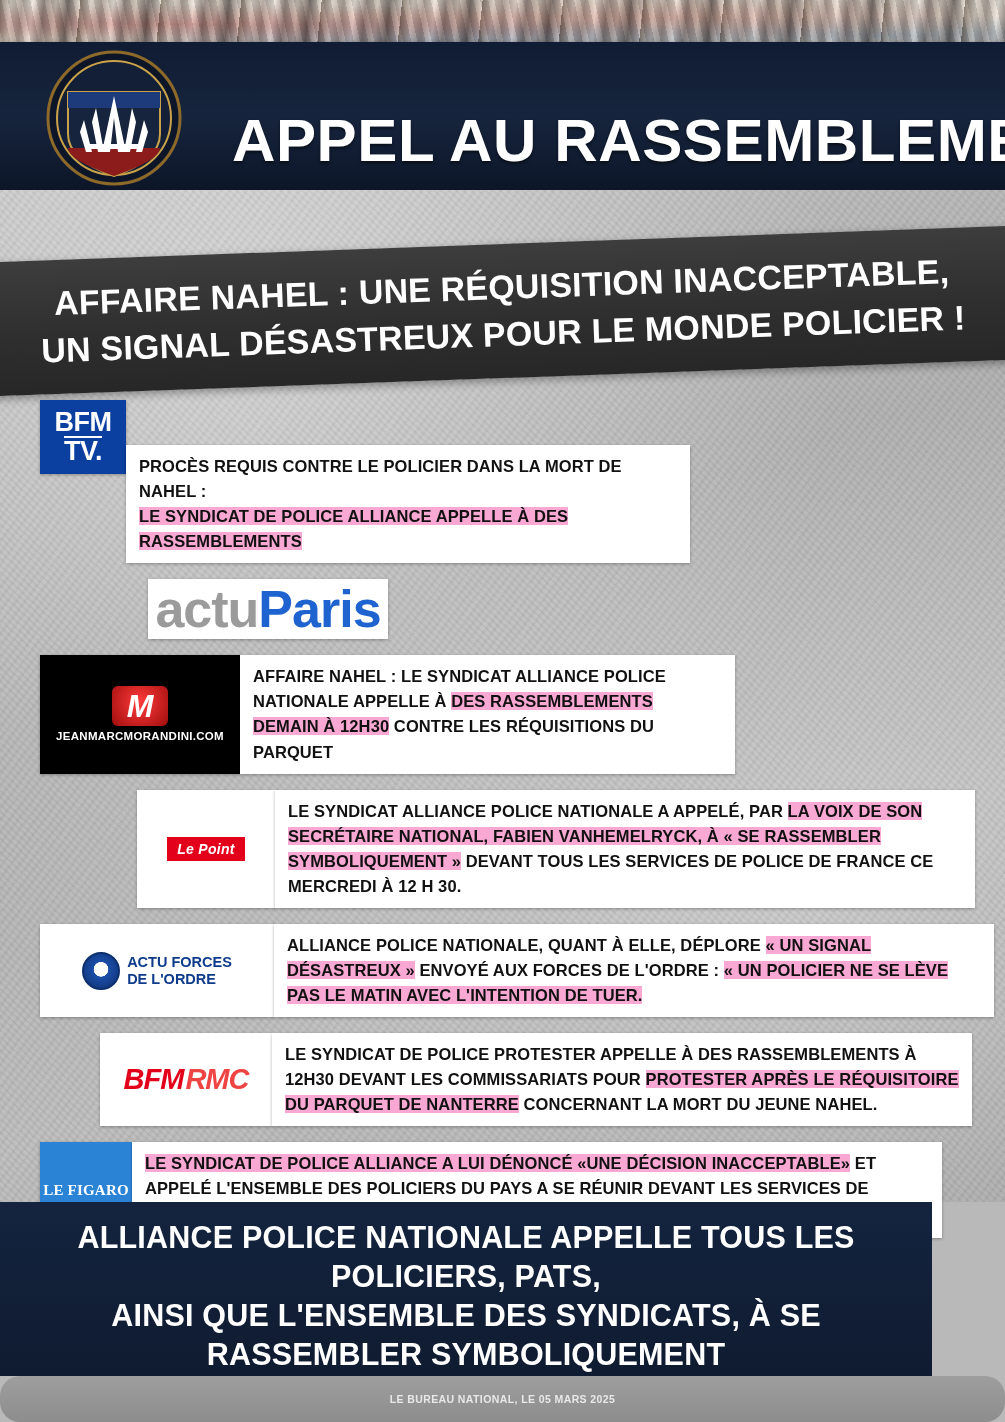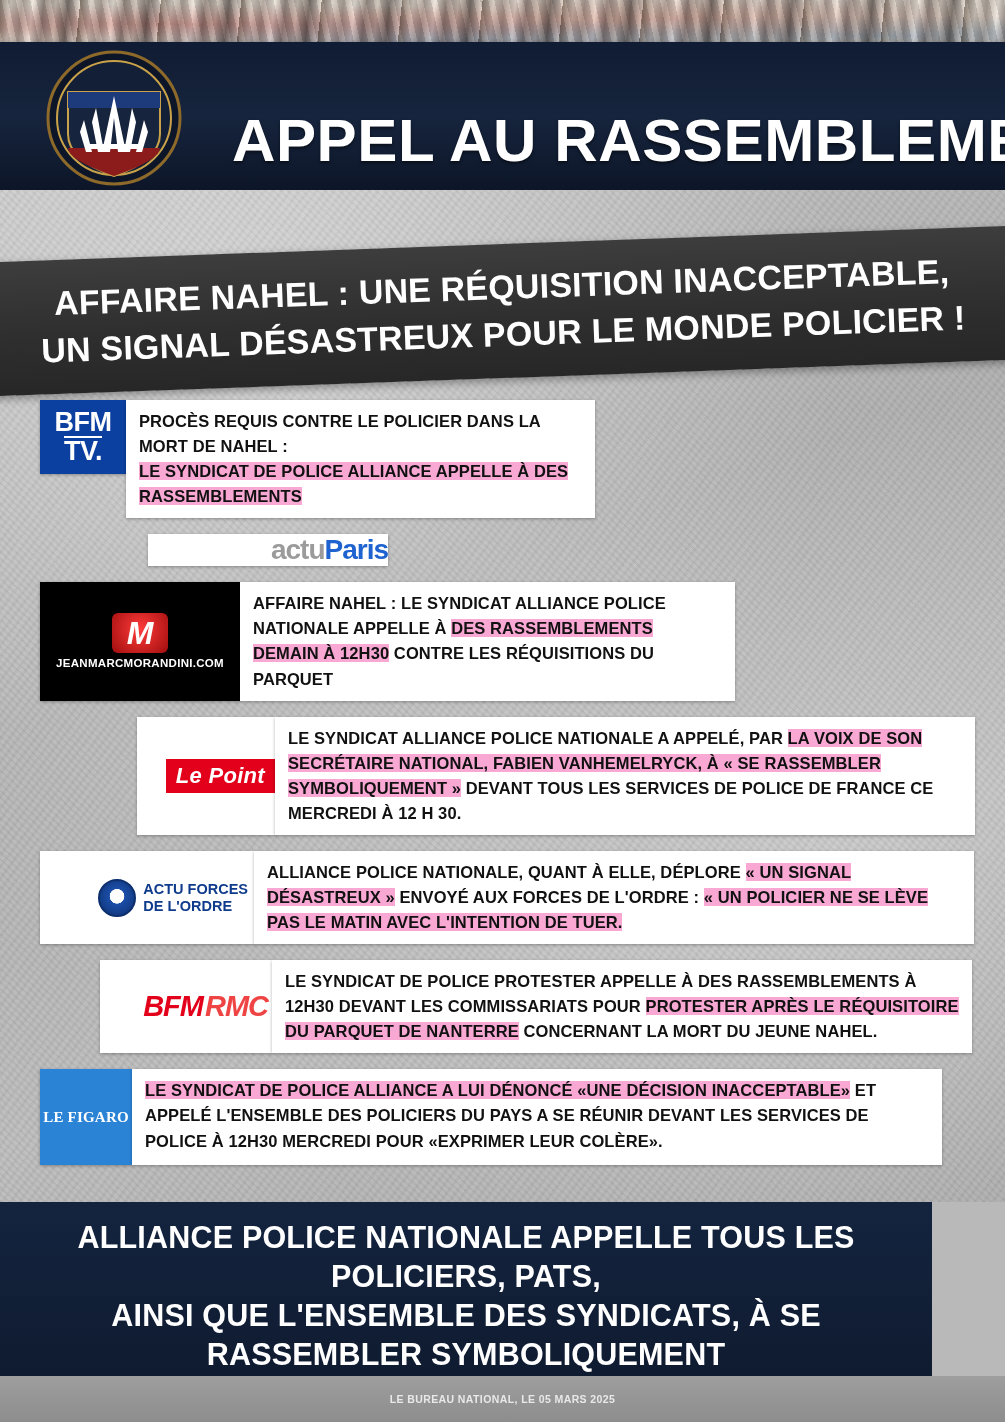--- a/index.html
+++ b/index.html
@@ -97,90 +97,90 @@
   
   .clips { position: absolute; top: 400px; left: 0; width: 1005px; }
   .clip-row {
     display: flex;
     align-items: stretch;
     margin-bottom: 16px;
   }
   .clip-logo {
     background: #ffffff;
     flex: 0 0 auto;
-    display: flex; align-items: center; justify-content: flex-end;
+    display: flex; align-items: center; justify-content: center;
     box-shadow: 0 1px 3px rgba(0,0,0,0.3);
   }
   .clip-text {
     background: #ffffff;
     color: #111;
     font-size: 16.5px;
     line-height: 1.52;
     padding: 9px 12px 9px 13px;
     font-weight: 700;
     letter-spacing: 0.1px;
     box-shadow: 0 1px 3px rgba(0,0,0,0.3);
   }
   .clip-text .hl { background: #f9a8d4; }
 
   
   .r1 { margin-left: 40px; }
   .r1 .clip-logo { width: 86px; height: 74px; }
-  .r1 .clip-text { width: 469px; }
+  .r1 .clip-text { width: 564px; margin-top: 45px; }
 
   .r2 { margin-left: 148px; }
   .r2 .clip-logo { width: 240px; }
   .r2 .clip-text { width: 520px; }
 
   .r3 { margin-left: 40px; }
   .r3 .clip-logo { width: 200px; }
   .r3 .clip-text { width: 495px; }
 
   .r4 { margin-left: 137px; }
   .r4 .clip-logo { width: 138px; }
   .r4 .clip-text { width: 700px; }
 
   .r5 { margin-left: 40px; }
-  .r5 .clip-logo { width: 214px; }
+  .r5 .clip-logo { width: 234px; }
   .r5 .clip-text { width: 720px; }
 
   .r6 { margin-left: 100px; }
   .r6 .clip-logo { width: 172px; }
   .r6 .clip-text { width: 700px; }
 
   .r7 { margin-left: 40px; }
   .r7 .clip-logo { width: 92px; }
   .r7 .clip-text { width: 810px; }
 
   
   .bfmtv-logo {
     background: #0b3fa0; color:#fff; width: 86px; height: 74px;
     display:flex; flex-direction:column; align-items:center; justify-content:center;
     font-weight:700; font-size:27px; line-height:0.95; letter-spacing:-0.5px;
   }
   .bfmtv-logo span:last-child { border-top: 2px solid #fff; padding-top:1px; }
 
-  .actuparis { font-size: 28px; font-weight: 700; letter-spacing:-1px; }
+  .actuparis { font-size: 52px; font-weight: 700; letter-spacing:-1px; }
   .actuparis .a1 { color:#9b9b9b; }
   .actuparis .a2 { color:#1e63d0; }
 
   .morandini {
     background:#000; width:200px; height:78px; color:#fff;
     display:flex; flex-direction:column; align-items:center; justify-content:center;
   }
   .morandini .m-mark {
     width: 56px; height: 40px; border-radius: 6px;
     background: radial-gradient(circle at 50% 40%, #ff3b3b, #a00d0d);
     color:#fff; font-size:32px; font-weight:700; line-height:40px; text-align:center;
     font-style: italic;
   }
   .morandini .m-url { font-size: 11.5px; letter-spacing:0.3px; margin-top:4px; font-weight:700; }
 
   .lepoint {
-    background:#e2001a; color:#fff; font-weight:700; font-size:22px;
+    background:#e2001a; color:#fff; font-weight:700; font-size:14px;
     padding:4px 10px; letter-spacing:0.3px; font-style: italic;
   }
 
   .afo { display:flex; align-items:center; gap:7px; padding: 4px 6px; }
   .afo .afo-badge {
     width: 38px; height: 38px; border-radius: 50%;
     background: radial-gradient(circle at 50% 45%, #ffffff 28%, #1b4ea8 30%, #0d2f6e 100%);
     border: 2px solid #0d2f6e;
   }
   .afo .afo-txt { font-size: 14.5px; font-weight: 700; line-height: 1.15; color:#14306b; }
@@ -213,21 +213,21 @@
   }
   .footer-band .l3 {
     font-size: 36px; line-height: 1.25; font-weight: 700; color: #f7ec1c;
     margin-top: 4px; letter-spacing: 0.3px;
   }
 
   
   .footer-grey {
     position: absolute; left:0; bottom:0; width:1005px; height:46px;
     background: linear-gradient(180deg, #9e9e9e 0%, #8d8d8d 100%);
-    display:flex; align-items:center; justify-content:center;
+    display:flex; align-items:center; justify-content:center;border-radius:20px;
   }
   .footer-grey .fg-text {
     color:#e8e8e8; font-size: 10.5px; font-weight:700; letter-spacing:0.4px;
   }
 </style>
 </head>
 <body>
 
 <div class="photo-strip"></div>
 

